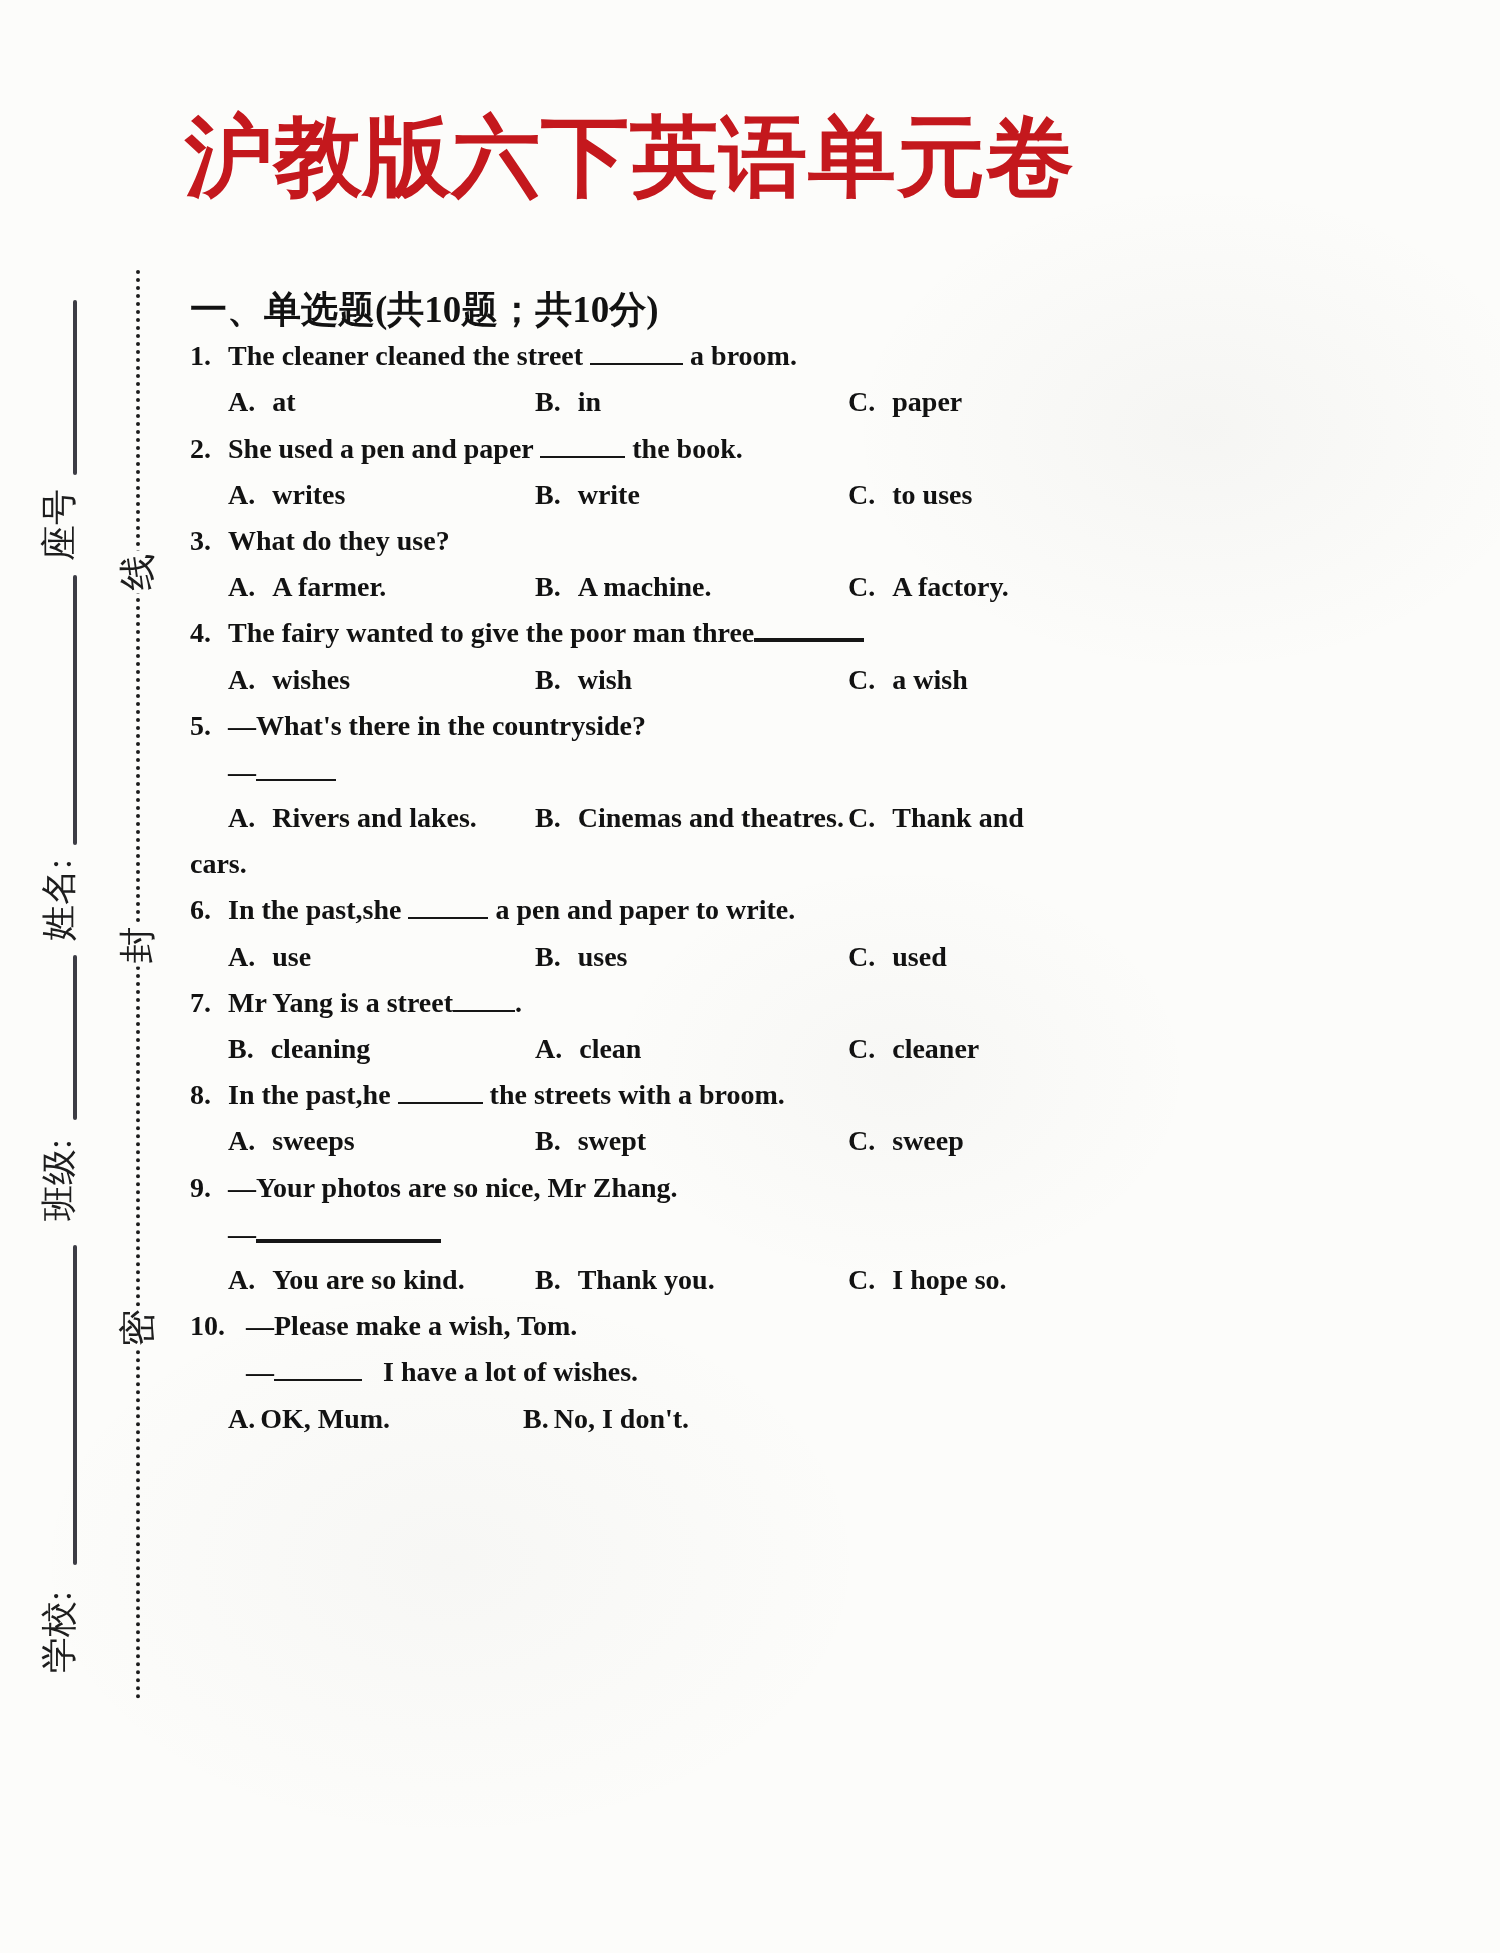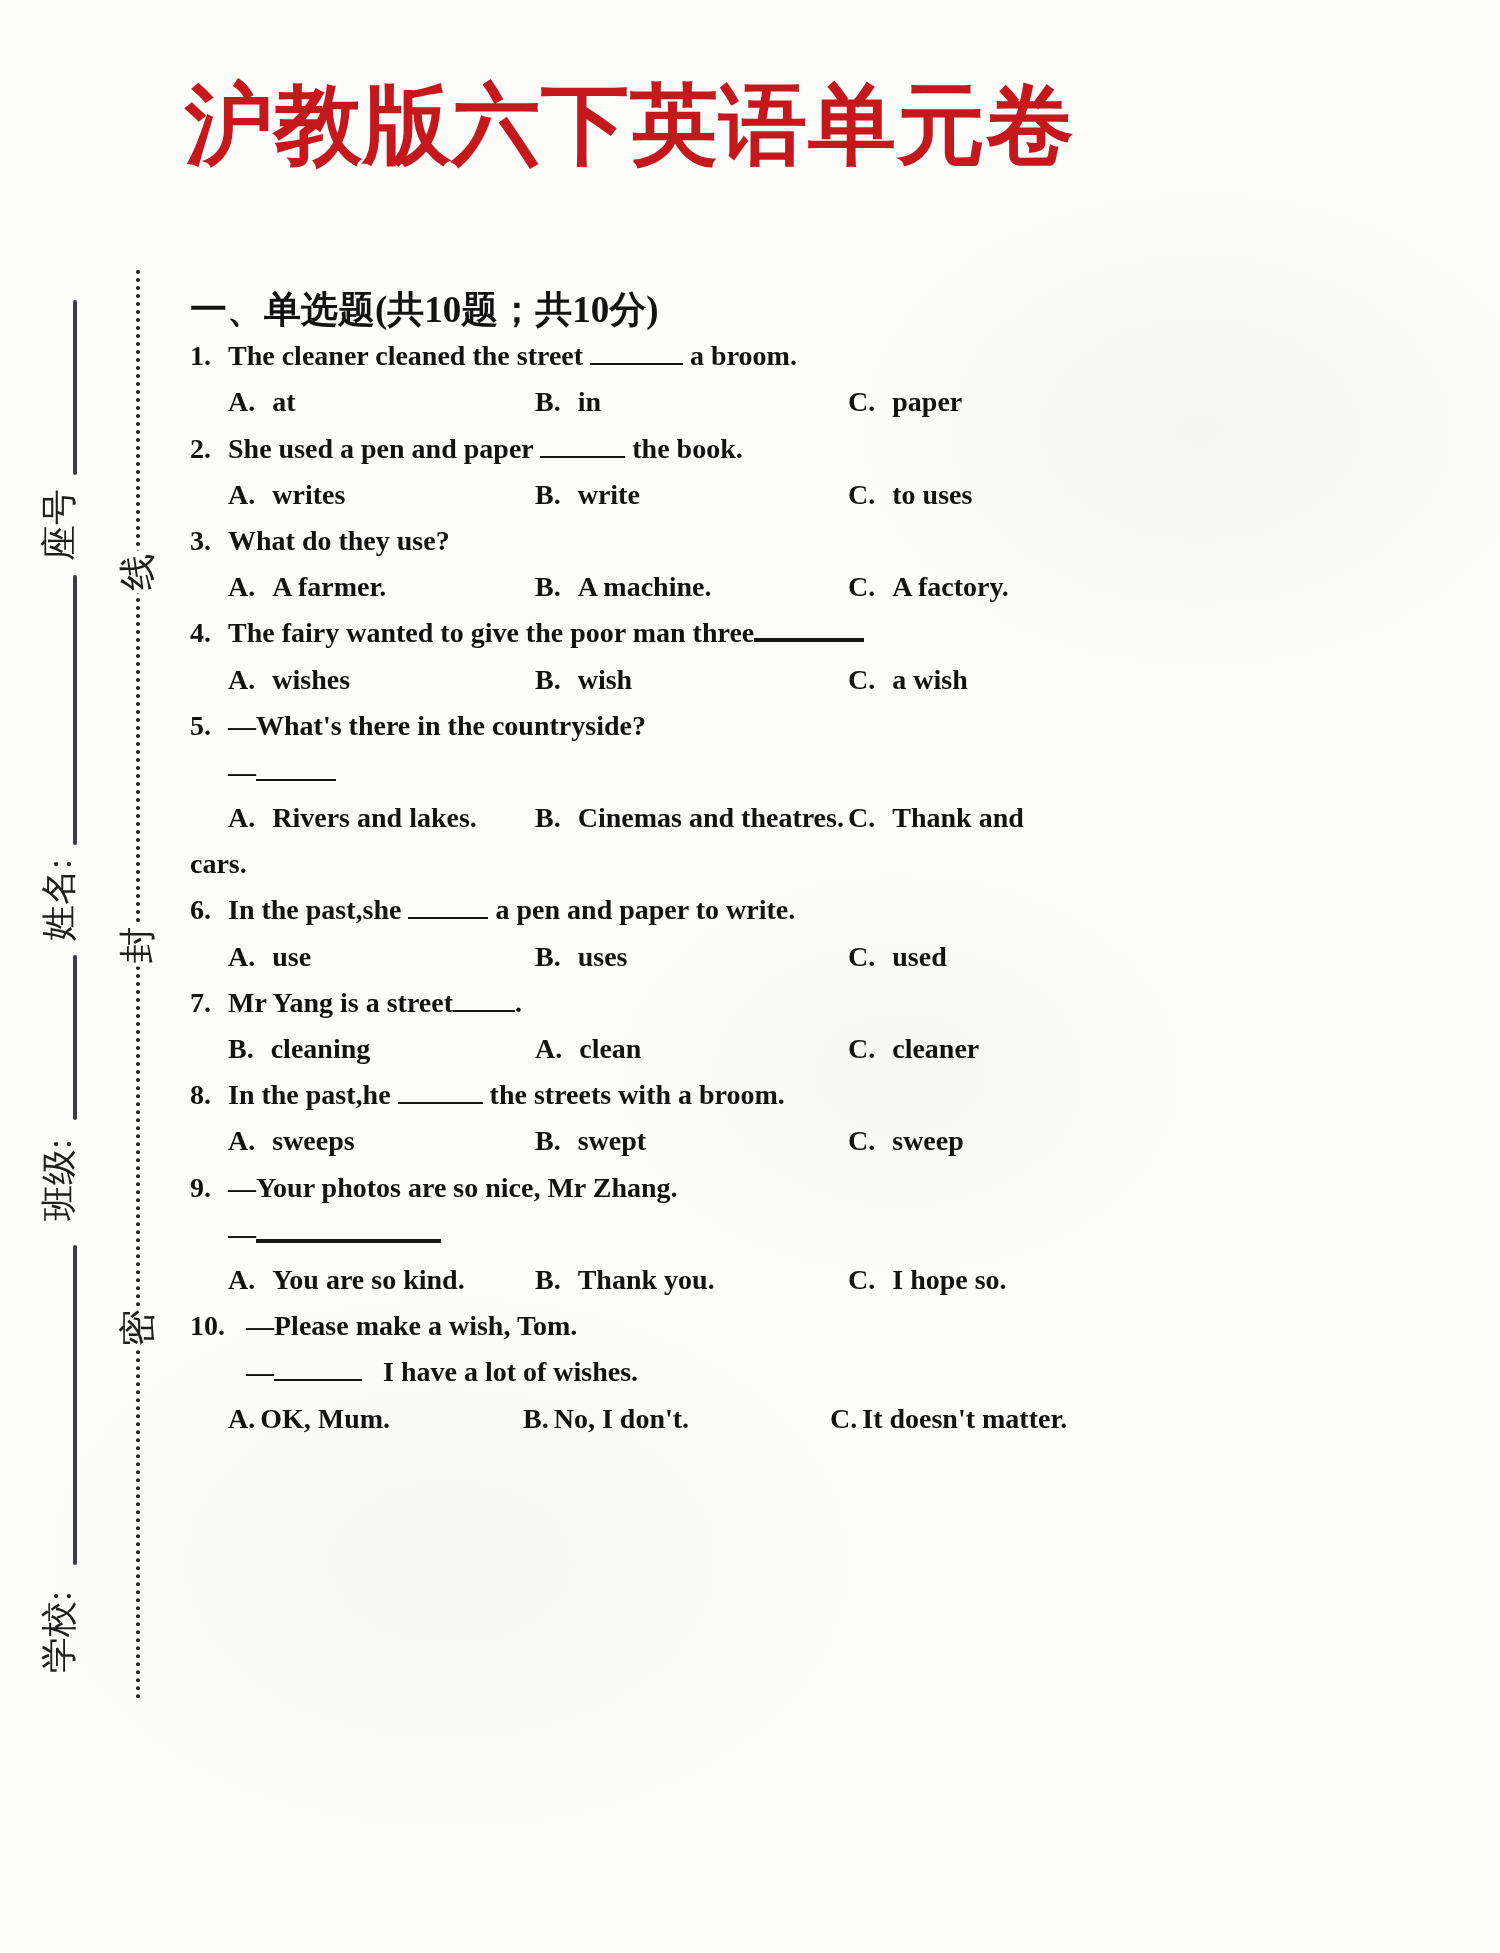--- a/index.html
+++ b/index.html
@@ -93,21 +93,21 @@
     <div class="vlabel" style="top:1180px;">班级:</div>
     <div class="vlabel" style="top:1632px;">学校:</div>
 
     <div class="dotline"></div>
     <div class="sealchar" style="top:572px;">线</div>
     <div class="sealchar" style="top:945px;">封</div>
     <div class="sealchar" style="top:1328px;">密</div>
   </div>
 
   <div class="titlewrap">
-    <div class="maintitle" id="maintitle" style="color: rgb(196, 24, 29);">沪教版六下英语单元卷</div>
+    <div class="maintitle" id="maintitle" style="color: rgb(196, 24, 29); margin-top: 32px;">沪教版六下英语单元卷</div>
   </div>
 
   <div class="content">
     <div class="row heading">一、单选题(共10题；共10分)</div>
     <div id="questions">
         <div class="row stem"><span class="qnum">1.</span><span>The cleaner cleaned the street </span><span class="blank" style="width: 93px;"></span><span> a broom.</span></div>
         <div class="row opts"><span class="opt"><span class="olabel">A.</span><span>at</span></span><span class="opt"><span class="olabel">B.</span><span>in</span></span><span class="opt"><span class="olabel">C.</span><span>paper</span></span></div>
         <div class="row stem"><span class="qnum">2.</span><span>She used a pen and paper </span><span class="blank" style="width: 85px;"></span><span> the book.</span></div>
         <div class="row opts"><span class="opt"><span class="olabel">A.</span><span>writes</span></span><span class="opt"><span class="olabel">B.</span><span>write</span></span><span class="opt"><span class="olabel">C.</span><span>to uses</span></span></div>
         <div class="row stem"><span class="qnum">3.</span><span>What do they use?</span></div>
@@ -122,17 +122,17 @@
         <div class="row opts"><span class="opt"><span class="olabel">A.</span><span>use</span></span><span class="opt"><span class="olabel">B.</span><span>uses</span></span><span class="opt"><span class="olabel">C.</span><span>used</span></span></div>
         <div class="row stem"><span class="qnum">7.</span><span>Mr Yang is a street</span><span class="blank" style="width: 62px;"></span><span>.</span></div>
         <div class="row opts"><span class="opt"><span class="olabel">B.</span><span>cleaning</span></span><span class="opt"><span class="olabel">A.</span><span>clean</span></span><span class="opt"><span class="olabel">C.</span><span>cleaner</span></span></div>
         <div class="row stem"><span class="qnum">8.</span><span>In the past,he </span><span class="blank" style="width: 85px;"></span><span> the streets with a broom.</span></div>
         <div class="row opts"><span class="opt"><span class="olabel">A.</span><span>sweeps</span></span><span class="opt"><span class="olabel">B.</span><span>swept</span></span><span class="opt"><span class="olabel">C.</span><span>sweep</span></span></div>
         <div class="row stem"><span class="qnum">9.</span><span>—Your photos are so nice, Mr Zhang.</span></div>
         <div class="row stem"><span>—</span><span class="blank thick" style="width: 185px;"></span></div>
         <div class="row opts"><span class="opt"><span class="olabel">A.</span><span>You are so kind.</span></span><span class="opt"><span class="olabel">B.</span><span>Thank you.</span></span><span class="opt"><span class="olabel">C.</span><span>I hope so.</span></span></div>
         <div class="row stem wide"><span class="qnum">10.</span><span>—Please make a wish, Tom.</span></div>
         <div class="row stem wide"><span>—</span><span class="blank" style="width: 88px;"></span><span>   I have a lot of wishes.</span></div>
-        <div class="row opts tight"><span class="opt"><span class="olabel">A.</span><span>OK, Mum.</span></span><span class="opt"><span class="olabel">B.</span><span>No, I don't.</span></span><span class="opt"><span class="olabel">C.</span><span>It doesn't matter.</span></span></div>
+        <div class="row opts tight"><span class="opt"><span class="olabel">A.</span><span>OK, Mum.</span></span><span class="opt"><span class="olabel">B.</span><span>No, I don't.</span></span></div>
       </div>
   </div>
 
 </div>
 
 </body></html>

